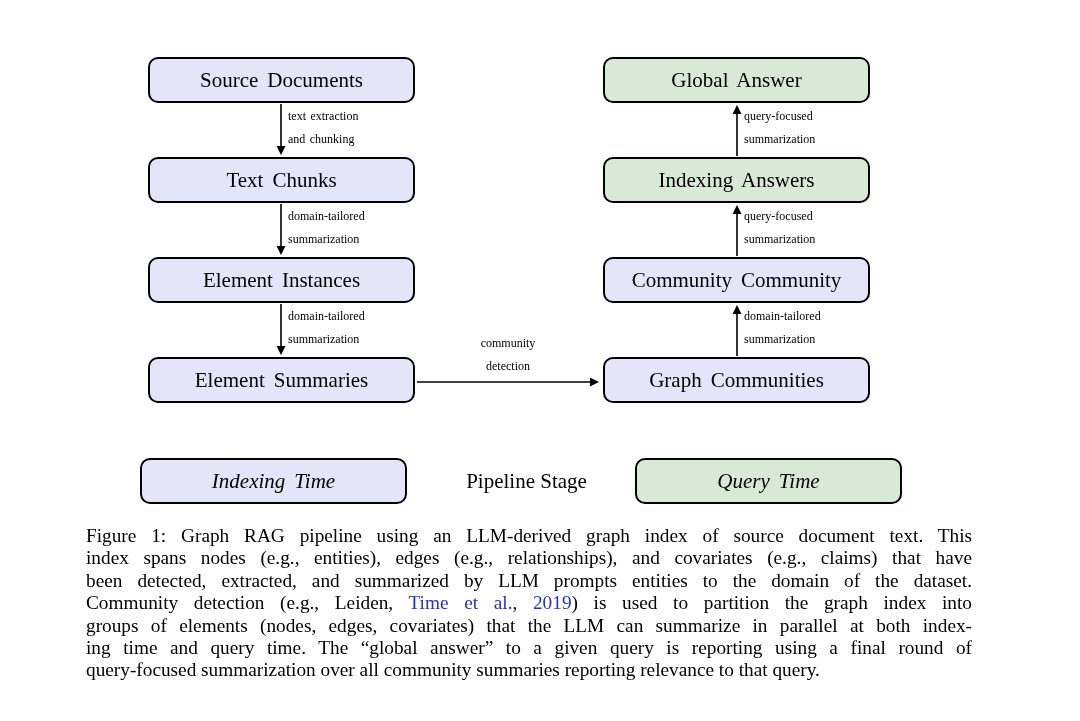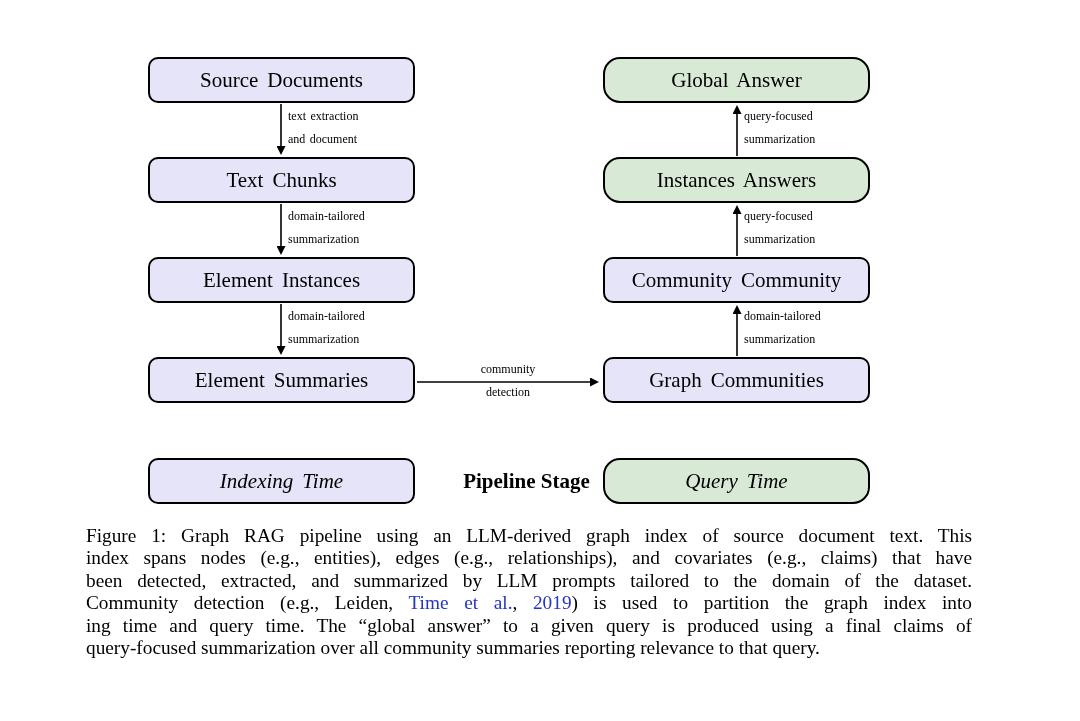--- a/index.html
+++ b/index.html
@@ -7,31 +7,31 @@
     position:relative;width:1080px;height:721px;background:#ffffff;
     font-family:"Liberation Serif", serif;color:#000;overflow:hidden;
   }
   .node{
     position:absolute;width:267px;height:46px;box-sizing:border-box;
     border:2px solid #000;border-radius:10px;
     display:flex;align-items:center;justify-content:center;
     font-size:21px;word-spacing:0.18em;
   }
   .indexing{background:var(--indexing-fill,#e5e4f8);}
-  .query{background:var(--query-fill,#d8e9d5);border-radius:17px;}
+  .query{background:var(--query-fill,#d8e9d5);}
   .legend-node{font-style:italic;}
   .pipeline-stage{
     position:absolute;left:415px;top:458px;width:223px;height:46px;
     display:flex;align-items:center;justify-content:center;
-    font-weight:bold;font-size:21px;
+    font-weight:normal;font-size:21px;
   }
   .edge-label{
     position:absolute;font-size:12px;line-height:23px;word-spacing:0.12em;
   }
-  .edge-label.centered{text-align:center;margin-top:26px;}
+  .edge-label.centered{text-align:center;}
   #arrows{position:absolute;left:0;top:0;pointer-events:none;}
   #arrows line{stroke:#000;stroke-width:1.6;}
   .caption{
     position:absolute;left:86px;top:525px;width:886px;
     font-size:19.3px;line-height:22.4px;
   }
   .caption-line{text-align:justify;text-align-last:justify;}
   .caption-line.last{text-align-last:left;}
   .citation-link{color:var(--citation-color,#2533c4);}
 </style>
@@ -54,27 +54,27 @@
     <line x1="737" y1="356" x2="737" y2="307" marker-end="url(#ah)"></line>
     <line x1="417" y1="382" x2="597" y2="382" marker-end="url(#ah)"></line>
   </svg>
 
   <div class="node indexing" style="left:148px;top:57px">Source Documents</div>
   <div class="node indexing" style="left:148px;top:157px">Text Chunks</div>
   <div class="node indexing" style="left:148px;top:257px">Element Instances</div>
   <div class="node indexing" style="left:148px;top:357px">Element Summaries</div>
 
   <div class="node query" style="left:603px;top:57px">Global Answer</div>
-  <div class="node query" style="left:603px;top:157px">Instances Answers</div>
+  <div class="node query" style="left:603px;top:157px">Indexing Answers</div>
   <div class="node indexing" style="left:603px;top:257px">Community Community</div>
   <div class="node indexing" style="left:603px;top:357px">Graph Communities</div>
 
   <div class="edge-label" style="left:288px;top:105px">
     <div>text extraction</div>
-    <div>and document</div>
+    <div>and chunking</div>
   </div>
   <div class="edge-label" style="left:288px;top:205px">
     <div>domain-tailored</div>
     <div>summarization</div>
   </div>
   <div class="edge-label" style="left:288px;top:305px">
     <div>domain-tailored</div>
     <div>summarization</div>
   </div>
 
@@ -89,26 +89,27 @@
   <div class="edge-label" style="left:744px;top:305px">
     <div>domain-tailored</div>
     <div>summarization</div>
   </div>
 
   <div class="edge-label centered" style="left:420px;top:332px;width:176px">
     <div>community</div>
     <div>detection</div>
   </div>
 
-  <div class="node indexing legend-node" style="left:148px;top:458px">Indexing Time</div>
+  <div class="node indexing legend-node" style="left:140px;top:458px">Indexing Time</div>
   <div class="pipeline-stage">Pipeline Stage</div>
-  <div class="node query legend-node" style="left:603px;top:458px">Query Time</div>
+  <div class="node query legend-node" style="left:635px;top:458px">Query Time</div>
 
   <div class="caption">
       <div class="caption-line"><span>Figure 1: Graph RAG pipeline using an LLM-derived graph index of source document text. This</span></div>
       <div class="caption-line"><span>index spans nodes (e.g., entities), edges (e.g., relationships), and covariates (e.g., claims) that have</span></div>
-      <div class="caption-line"><span>been detected, extracted, and summarized by LLM prompts tailored to the domain of the dataset.</span></div>
+      <div class="caption-line"><span>been detected, extracted, and summarized by LLM prompts entities to the domain of the dataset.</span></div>
       <div class="caption-line"><span>Community detection (e.g., Leiden, </span><span class="citation-link">Time et al.</span><span>, </span><span class="citation-link">2019</span><span>) is used to partition the graph index into</span></div>
-      <div class="caption-line"><span>ing time and query time. The “global answer” to a given query is produced using a final claims of</span></div>
+      <div class="caption-line"><span>groups of elements (nodes, edges, covariates) that the LLM can summarize in parallel at both index-</span></div>
+      <div class="caption-line"><span>ing time and query time. The “global answer” to a given query is reporting using a final round of</span></div>
       <div class="caption-line last"><span>query-focused summarization over all community summaries reporting relevance to that query.</span></div>
     </div>
 
 </div>
 
 </body></html>

